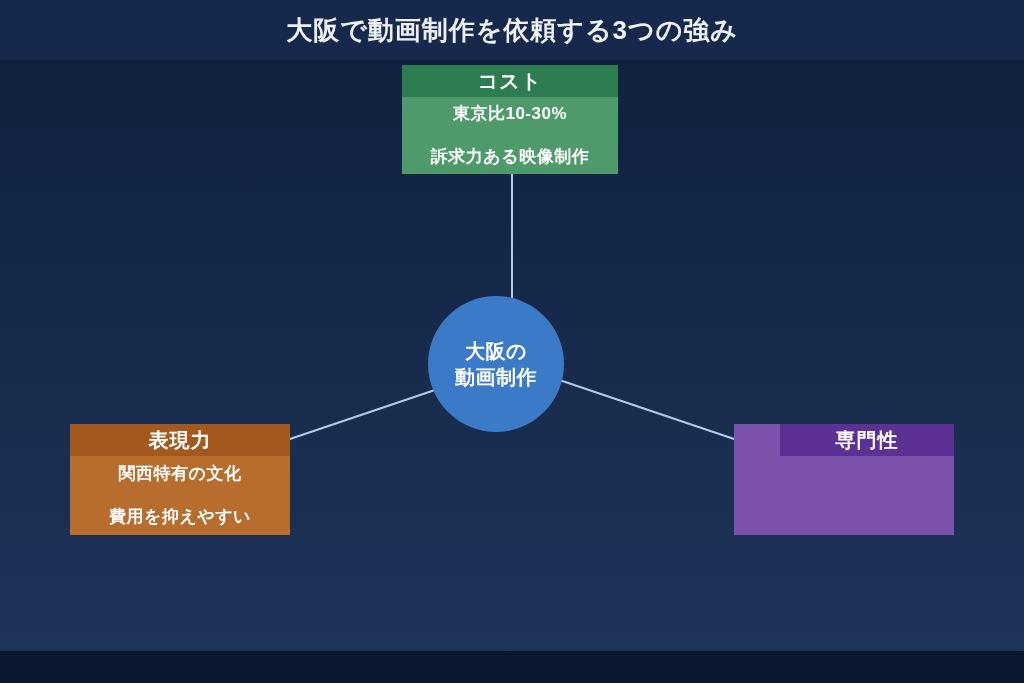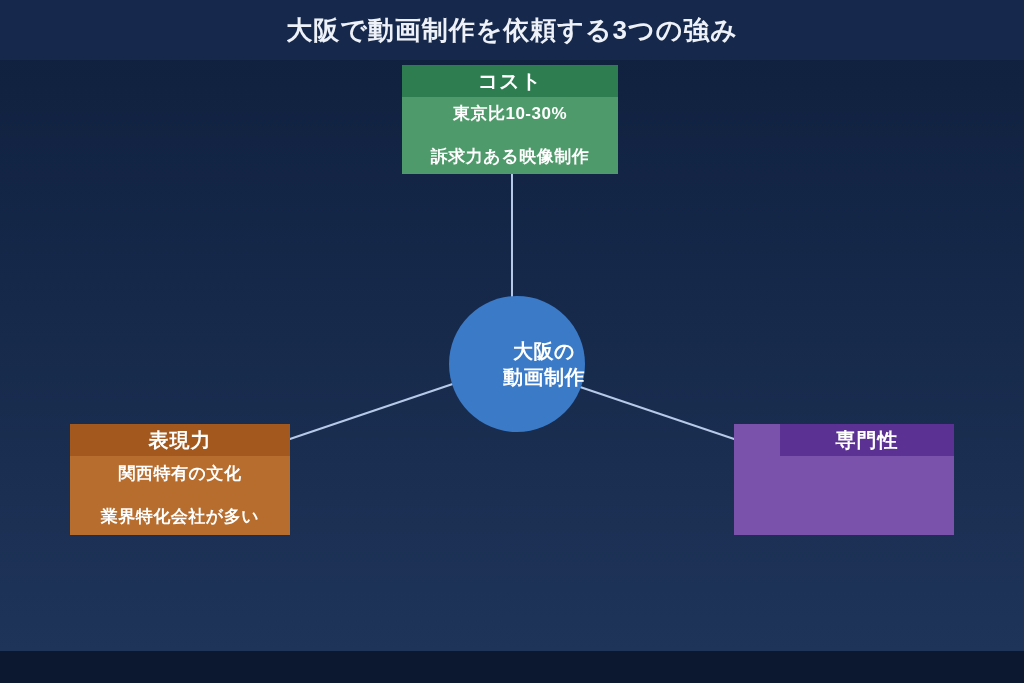--- a/index.html
+++ b/index.html
@@ -26,24 +26,24 @@
     font-weight: 700;
     letter-spacing: 1px;
   }
   svg.connectors {
     position: absolute; left: 0; top: 0;
     width: 1024px; height: 683px;
     pointer-events: none;
   }
   .hub-circle {
     position: absolute;
-    left: 449px; top: 296px;
+    left: 428px; top: 296px;
     width: 136px; height: 136px;
     border-radius: 50%;
-    display: flex; align-items: center; justify-content: flex-end;
+    display: flex; align-items: center; justify-content: center;
     text-align: center;
   }
   .hub-circle .hub-label {
     color: #ffffff;
     font-size: 20px;
     font-weight: 700;
     line-height: 1.32;
     letter-spacing: 0.5px;
   }
   .card {
@@ -109,21 +109,21 @@
       <div class="card-line">訴求力ある映像制作</div>
     </div>
   </div>
 
   <div class="card card-left" style="background: rgb(182, 109, 46);">
     <div class="card-header" style="background: rgb(163, 89, 29);">
       <span>表現力</span>
     </div>
     <div class="card-body">
       <div class="card-line">関西特有の文化</div>
-      <div class="card-line">業界特化会社が多い</div>
+      <div class="card-line">費用を抑えやすい</div>
     </div>
   </div>
 
   <div class="card card-right" style="background: rgb(122, 82, 171);">
     <div class="card-header" style="background: rgb(91, 50, 148); margin-left: 46px;">
       <span>専門性</span>
     </div>
   </div>
 
 </div>

